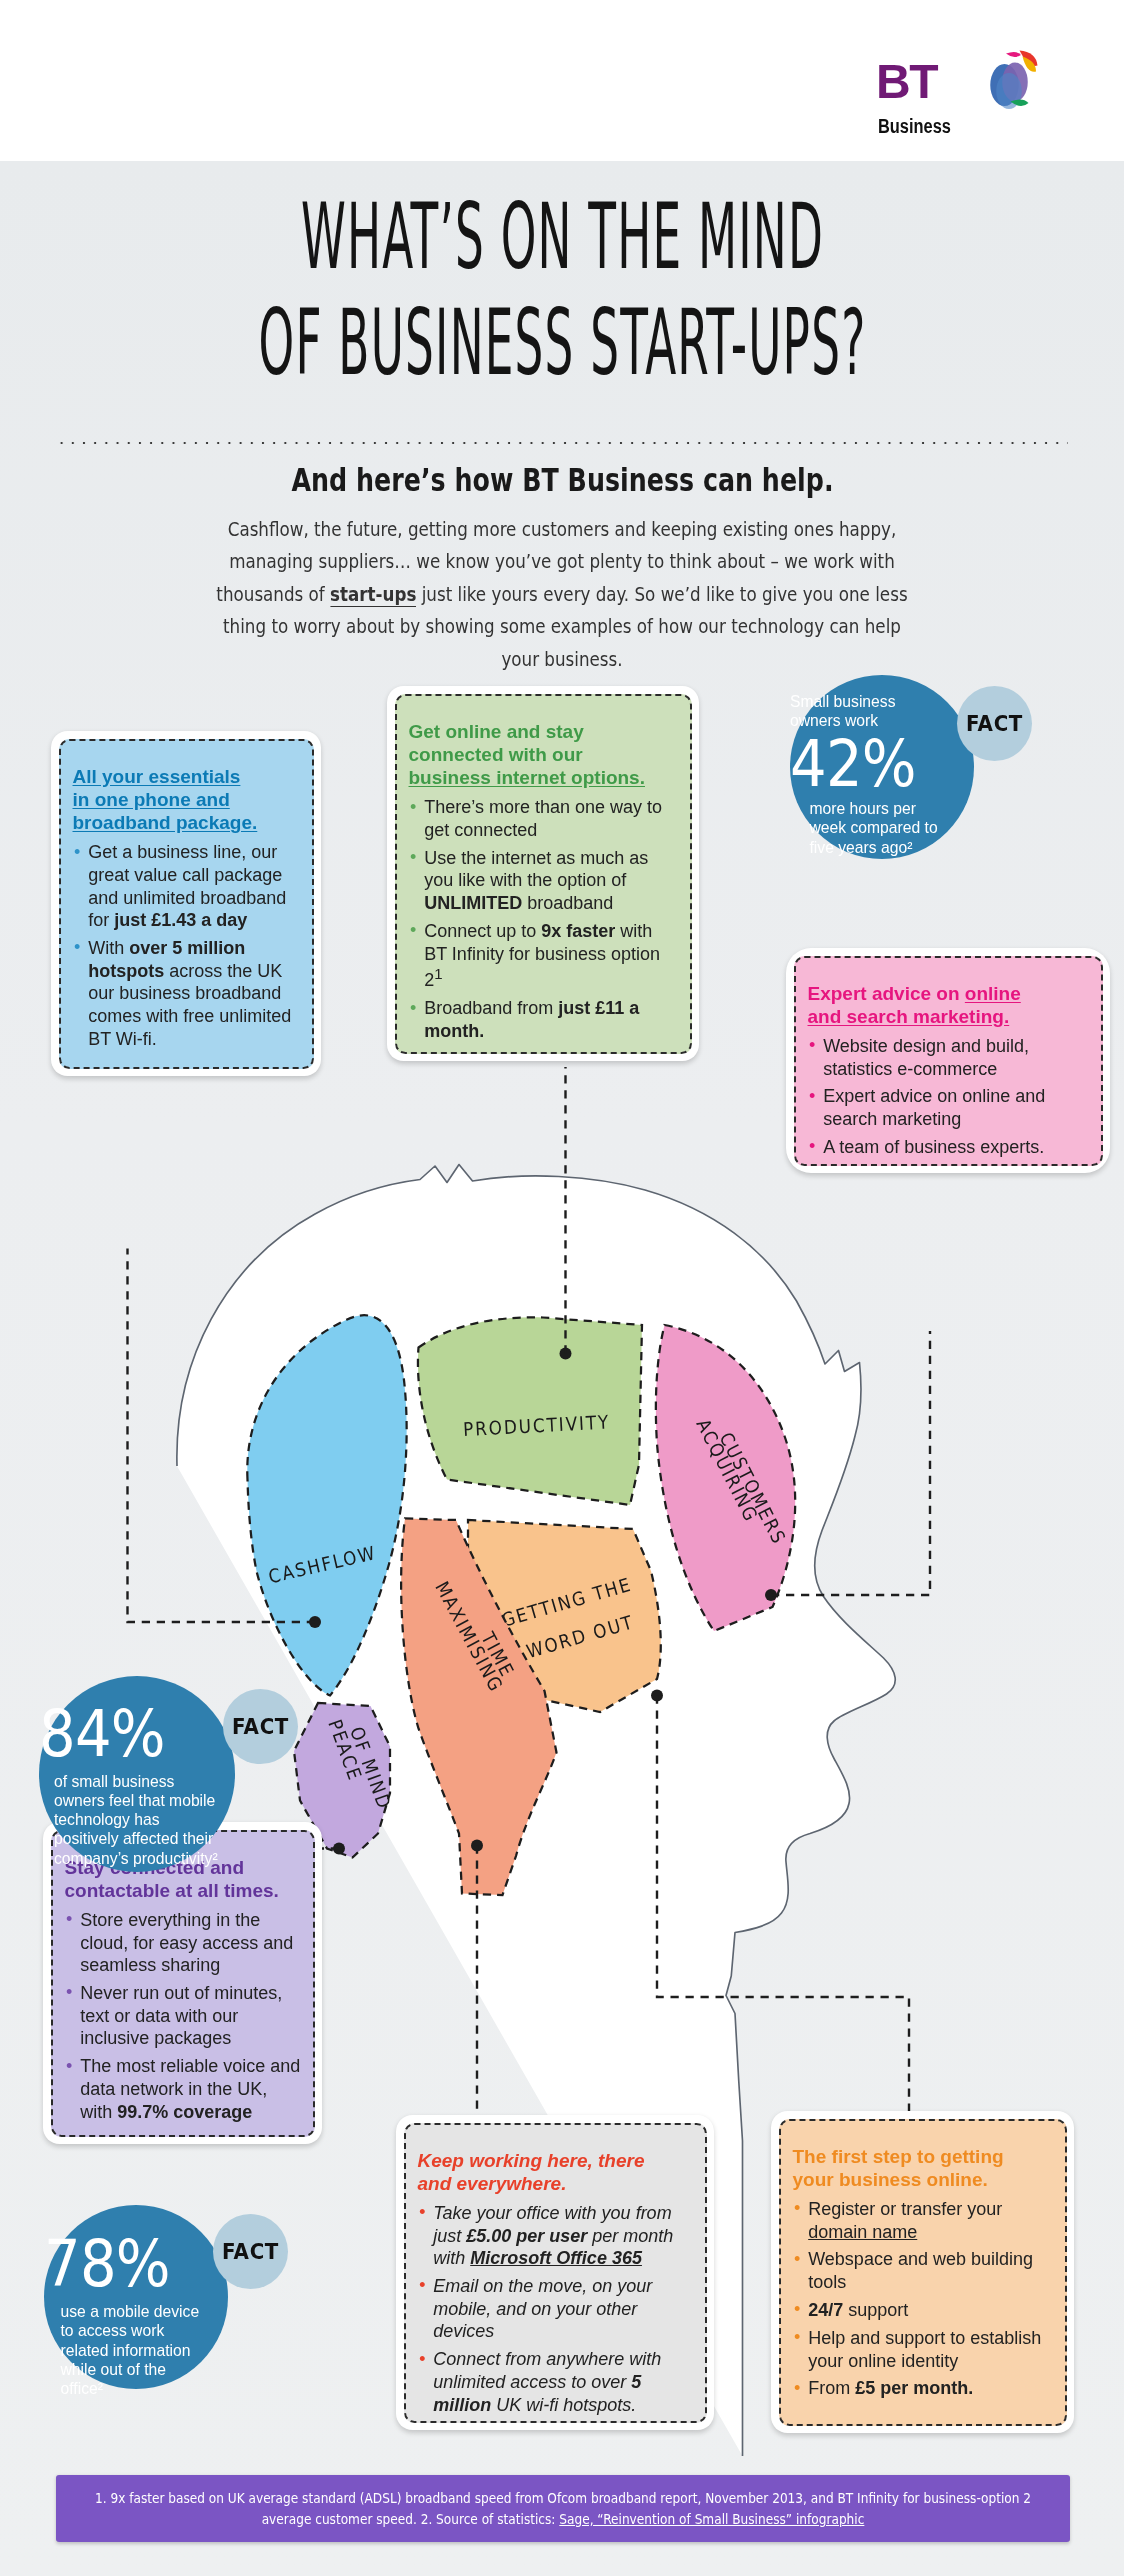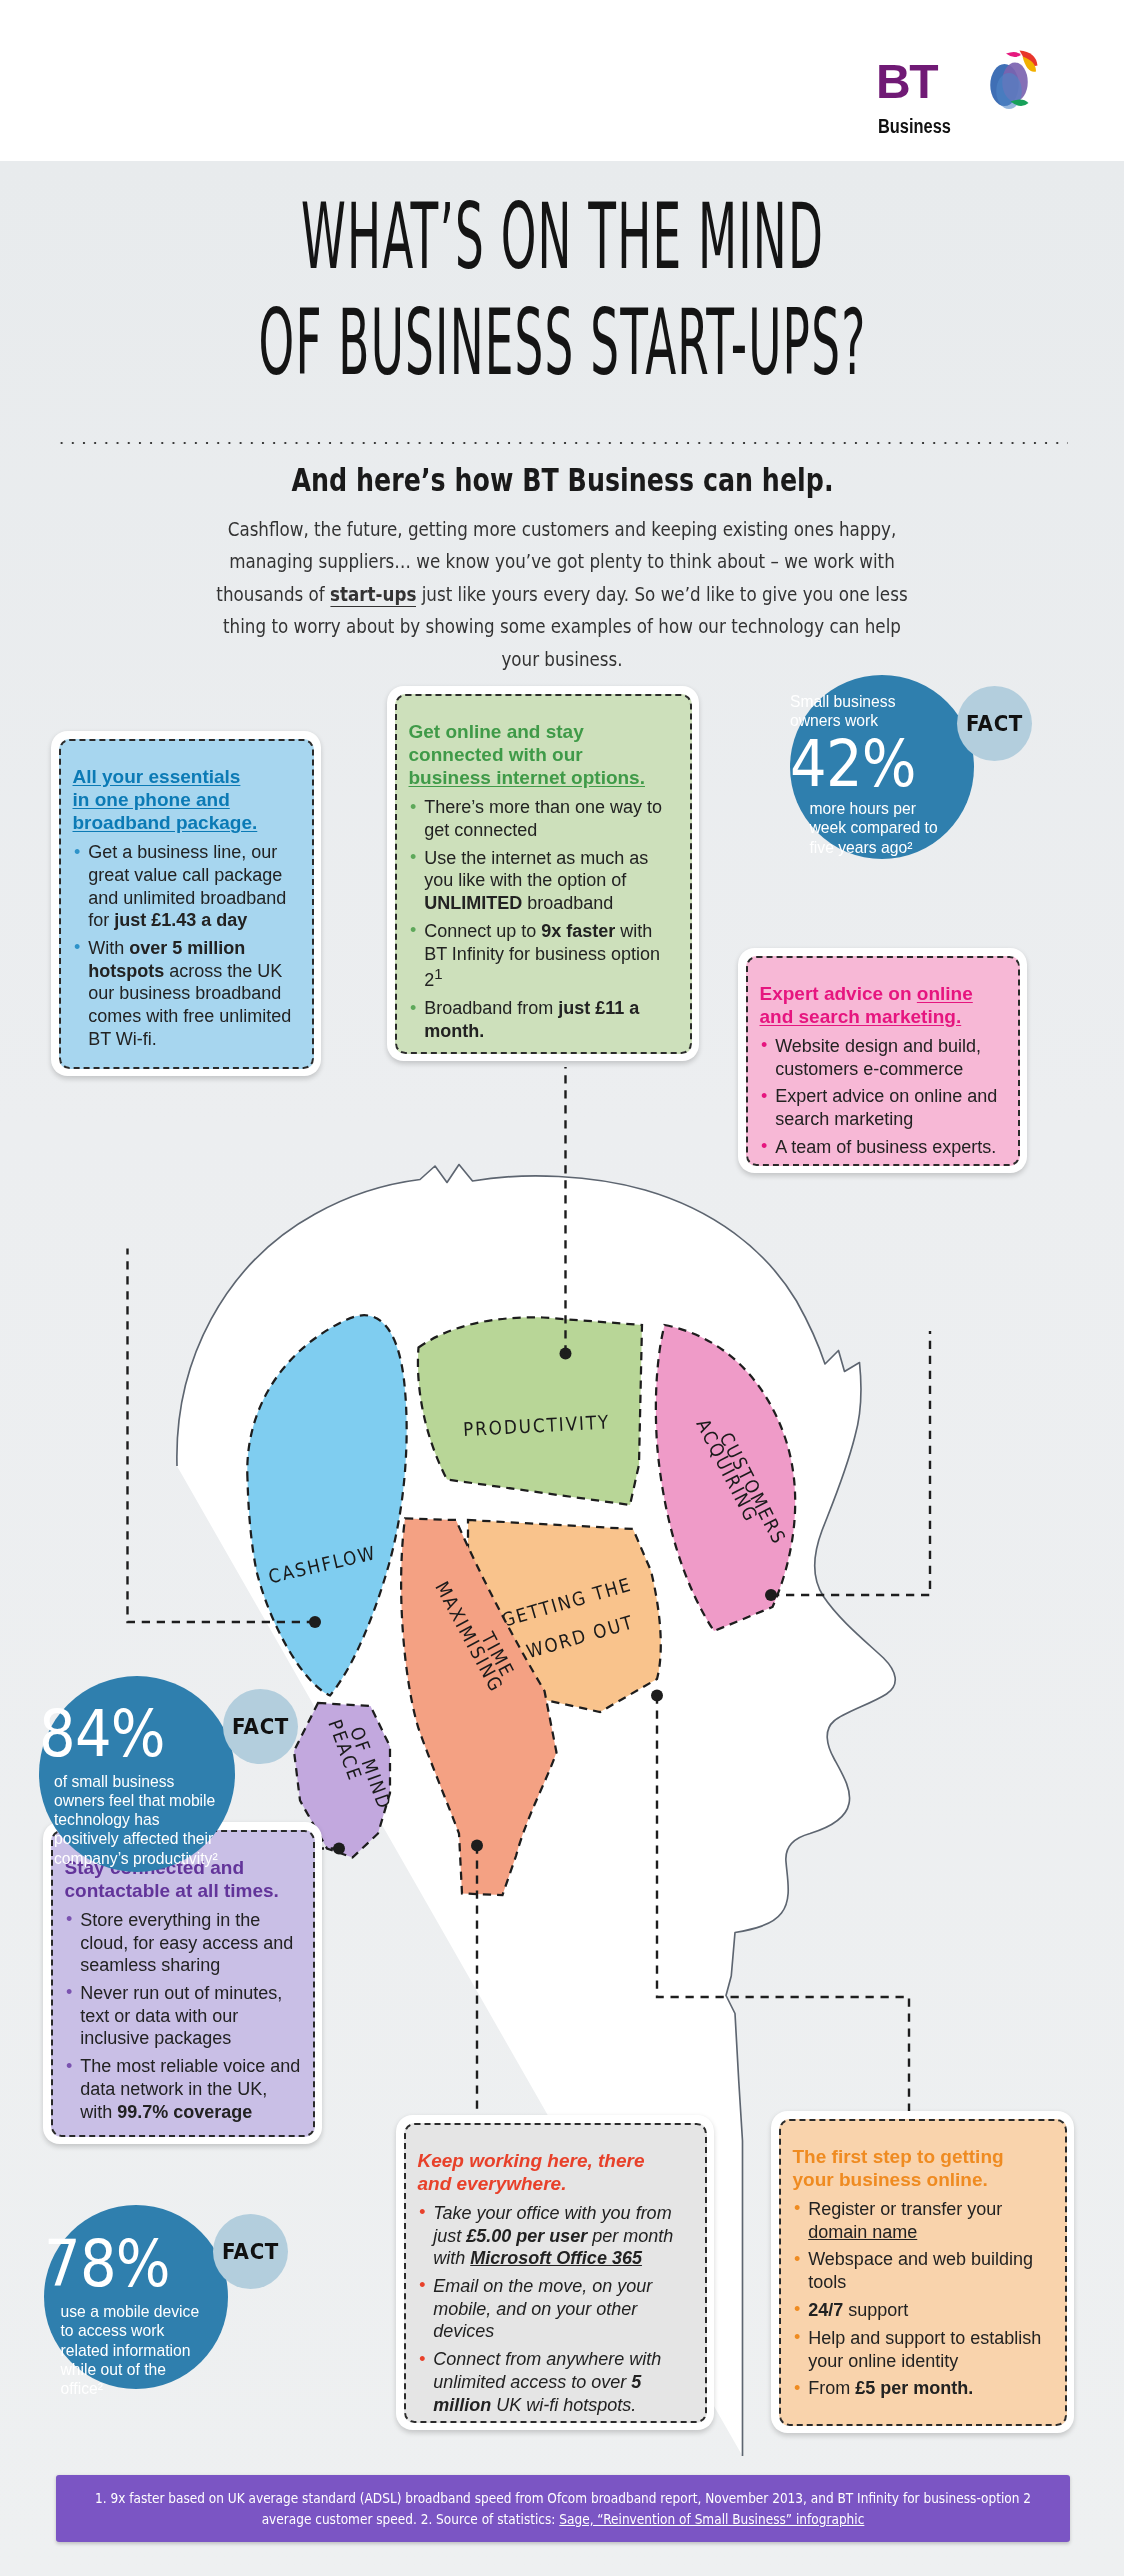--- a/index.html
+++ b/index.html
@@ -304,28 +304,28 @@
       </h3>
       <ul>
         <li>There’s more than one way to get connected</li>
         <li>Use the internet as much as you like with the option of <b>UNLIMITED</b> broadband</li>
         <li>Connect up to <b>9x faster</b> with BT Infinity for business option 2<sup>1</sup></li>
         <li>Broadband from <b>just £11 a month.</b></li>
       </ul>
     </div>
   </div>
 
-  <div class="card c-pink" style="left:738px; top:787px; width:289px; height:225px;">
+  <div class="card c-pink" style="left:786px; top:787px; width:324px; height:225px;border-radius:25px;">
     <div class="inner">
       <h3>
         <span>Expert advice on <u>online</u></span><br>
         <span><u>and search marketing.</u></span>
       </h3>
       <ul>
-        <li>Website design and build, customers e-commerce</li>
+        <li>Website design and build, statistics e-commerce</li>
         <li>Expert advice on online and search marketing</li>
         <li>A team of business experts.</li>
       </ul>
     </div>
   </div>
 
   <div class="card c-purple" style="left:43px; top:1661px; width:279px; height:322px;">
     <div class="inner">
       <h3>
         <span>Stay connected and</span><br>

